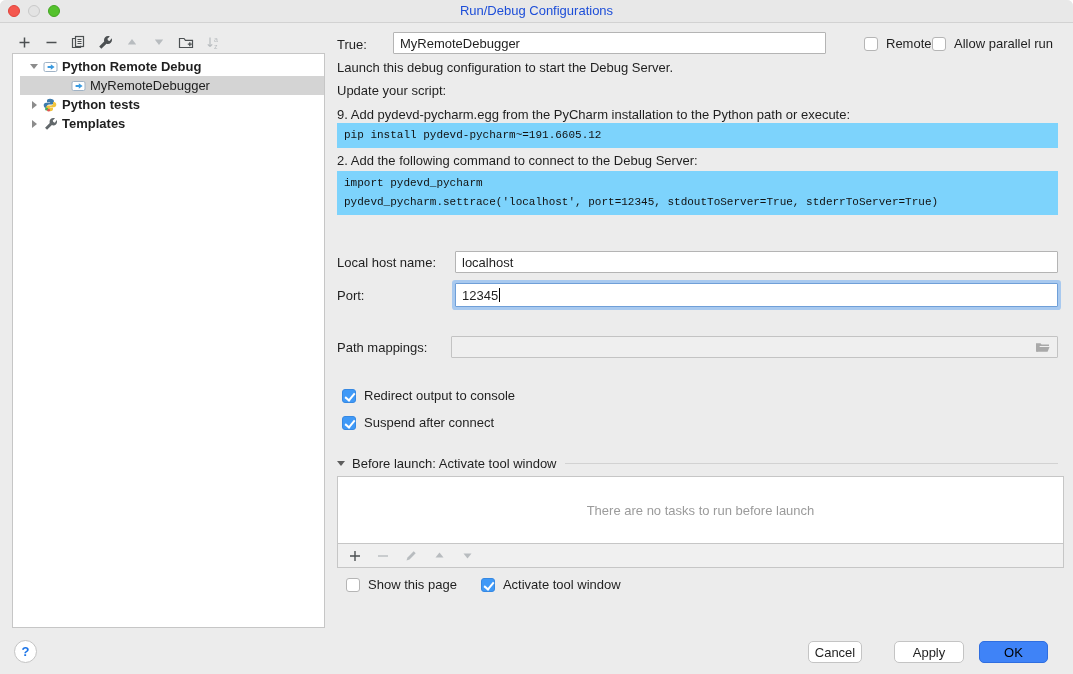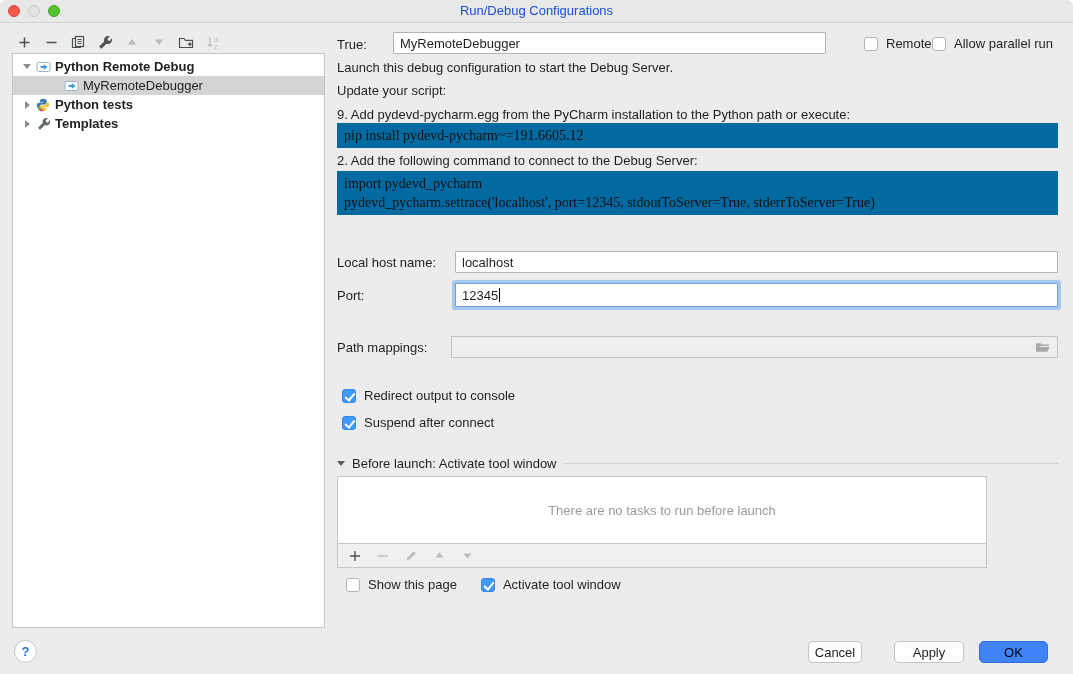--- a/index.html
+++ b/index.html
@@ -11,47 +11,47 @@
   .traffic{position:absolute;left:8px;top:5px;display:flex;gap:8px;}
   .tl{width:12px;height:12px;border-radius:50%;box-sizing:border-box;}
   .tl.red{background:#f4574e;border:1px solid #df433b;}
   .tl.mid{background:#e3e3e3;border:1px solid #c8c8c8;}
   .tl.green{background:#54c22c;border:1px solid #43a422;}
   
   .side-toolbar{position:absolute;left:16px;top:31px;height:22px;display:flex;align-items:center;gap:11px;}
   .ticn{width:16px;height:16px;display:inline-flex;align-items:center;justify-content:center;}
   
   .tree{position:absolute;left:12px;top:53px;width:313px;height:575px;background:#fff;border:1px solid #c6c6c6;box-sizing:border-box;padding-top:3px;}
-  .trow{height:19px;display:flex;align-items:center;white-space:nowrap;}
+  .trow{height:19px;display:flex;align-items:center;white-space:nowrap;margin-left:7px;}
   .trow.bold{font-weight:700;}
   .trow.sel{background:#d4d4d4;}
   .twisty{width:16px;display:inline-flex;justify-content:center;flex:none;}
   .tw-down{width:0;height:0;border-left:4px solid transparent;border-right:4px solid transparent;border-top:5px solid #8c8c8c;}
   .tw-right{width:0;height:0;border-top:4px solid transparent;border-bottom:4px solid transparent;border-left:5px solid #8c8c8c;}
   .tree-icn{width:16px;height:15px;display:inline-flex;align-items:center;justify-content:center;margin-right:4px;flex:none;}
   
   .tf{position:absolute;background:#fff;border:1px solid #b4b4b4;border-radius:1px;box-sizing:border-box;
       display:flex;align-items:center;padding:0 6px;font-size:13px;}
   .tf.focused{border:1px solid #6f9fd8;box-shadow:0 0 0 3px #a8c9ef;}
   .tf.disabled{background:#efefef;border-color:#c3c3c3;}
   .caret{width:1px;height:14px;background:#000;margin-left:1px;}
   .lbl{position:absolute;white-space:nowrap;}
   .para{position:absolute;left:337px;white-space:nowrap;}
-  .code{position:absolute;left:337px;width:721px;box-sizing:border-box;background:#0369a1;
-        font-family:Liberation Serif, serif;font-size:14px;line-height:19px;padding:3px 7px;white-space:pre;color:#111;}
+  .code{position:absolute;left:337px;width:721px;box-sizing:border-box;background:#7dd3fc;
+        font-family:Liberation Mono, monospace;font-size:11px;line-height:19px;padding:3px 7px;white-space:pre;color:#111;}
   
   .cbrow{position:absolute;display:flex;align-items:center;gap:8px;white-space:nowrap;}
   .cb{width:14px;height:14px;border-radius:3px;background:#fff;border:1px solid #b5b5b5;box-sizing:border-box;position:relative;flex:none;}
   .cb.on{background:#3f99f7;border-color:#3688e2;}
   .cb.on::after{content:"";position:absolute;left:4px;top:1px;width:4px;height:8px;border:solid #fff;border-width:0 2px 2px 0;transform:rotate(40deg);}
   
   .bl-head{position:absolute;left:337px;top:456px;width:721px;display:flex;align-items:center;}
   .bl-arrow{width:0;height:0;border-left:4px solid transparent;border-right:4px solid transparent;border-top:5px solid #5d5d5d;margin-right:7px;}
   .bl-line{flex:1;height:1px;background:#d2d2d2;margin-left:8px;}
-  .listgroup{position:absolute;left:337px;top:476px;width:650px;border:1px solid #c6c6c6;box-sizing:border-box;}
+  .listgroup{position:absolute;left:337px;top:476px;width:727px;border:1px solid #c6c6c6;box-sizing:border-box;}
   .listarea{height:66px;background:#fff;display:flex;align-items:center;justify-content:center;color:#9b9b9b;}
   .liststrip{height:23px;background:#f0f0f0;border-top:1px solid #c6c6c6;display:flex;align-items:center;gap:12px;padding-left:9px;}
   
   .help{position:absolute;left:14px;top:640px;width:23px;height:23px;border-radius:50%;background:#fff;border:1px solid #c4c4c4;
         box-sizing:border-box;display:flex;align-items:center;justify-content:center;color:#1b74e8;font-weight:700;font-size:13px;}
   .btn{position:absolute;top:641px;height:22px;border-radius:5px;border:1px solid #c4c4c4;background:#fff;box-sizing:border-box;
        display:flex;align-items:center;justify-content:center;font-size:13px;color:#1f1f1f;}
   .btn.primary{background:#3f83f7;border-color:#2f6ee0;color:#000000;}
 </style>
 </head>

